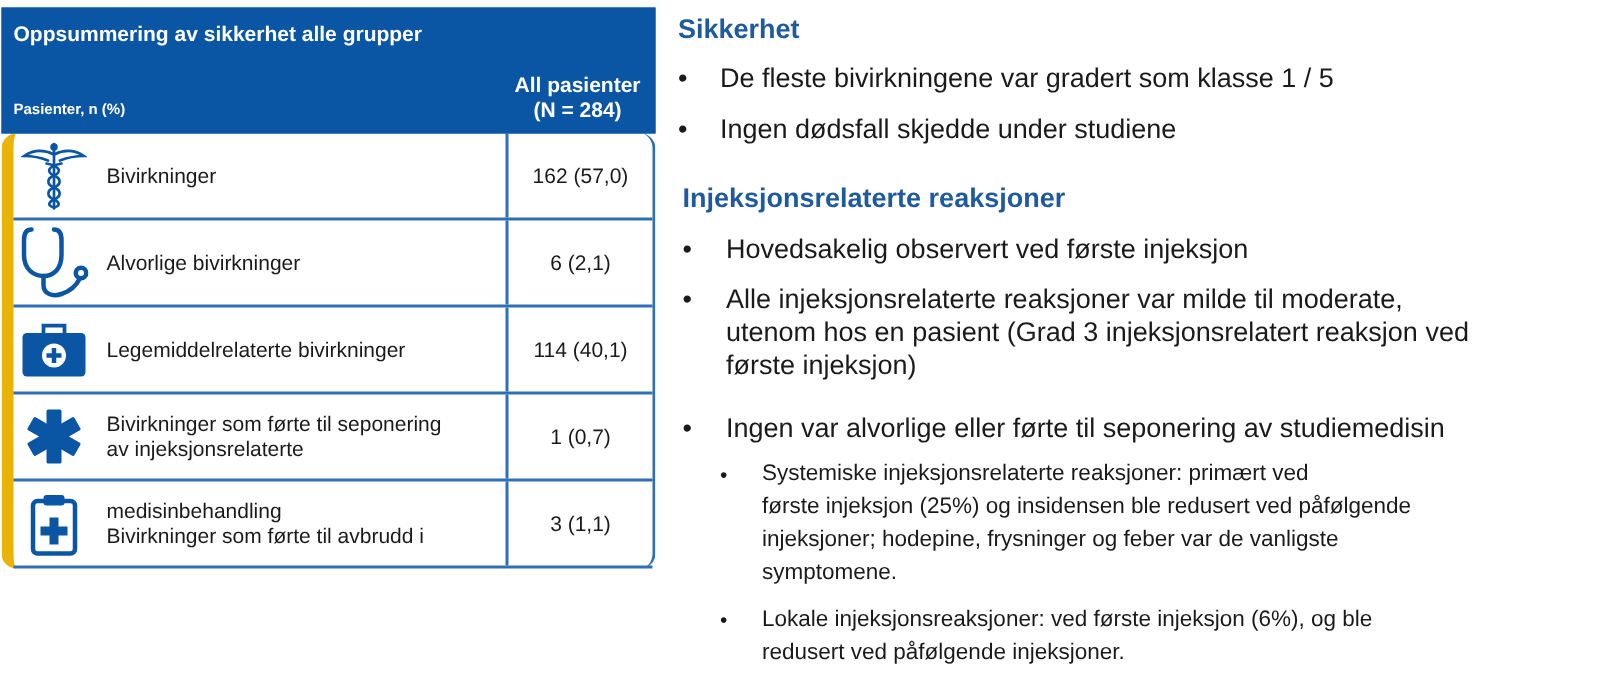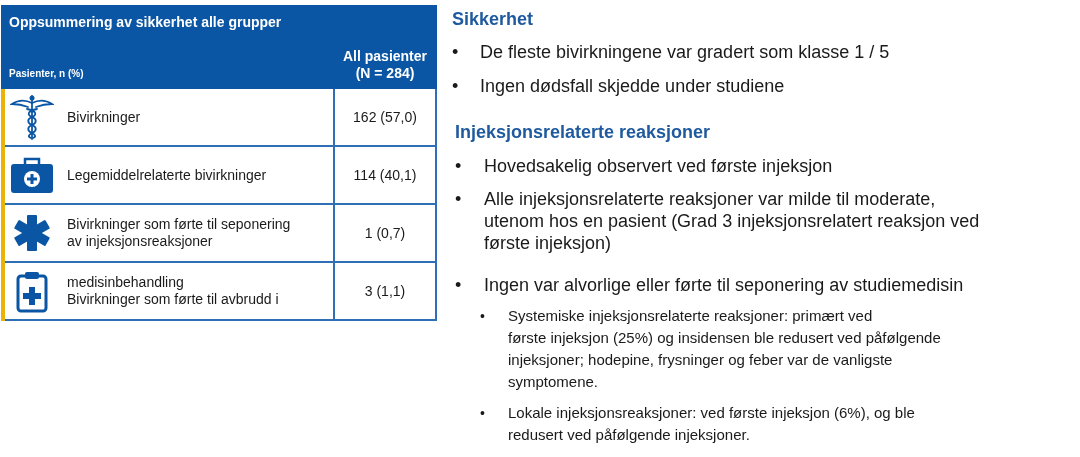--- a/index.html
+++ b/index.html
@@ -17,21 +17,21 @@
     .thead .title {
       position: absolute; left: 7px; top: 8px; font-size: 14px; font-weight: bold;
     }
     .thead .row-label {
       position: absolute; left: 7px; top: 62px; font-size: 10px; font-weight: bold;
     }
     .thead .col-head {
       position: absolute; left: 330px; width: 106px; top: 42px;
       font-size: 14px; font-weight: bold; text-align: center; line-height: 17px;
     }
-    .tbody { border-left: 4px solid #eab308; border-right: 2px solid #2f6fb5; }
+    .tbody { border-left: 8px solid #eab308; border-right: 2px solid #2f6fb5; border-radius: 10px; }
     .trow {
       display: flex; height: 58px; border-bottom: 2px solid #2f6fb5; box-sizing: border-box;
     }
     .trow .icon-cell {
       width: 54px; display: flex; align-items: center; justify-content: center;
     }
     .trow .label-cell {
       width: 274px; display: flex; align-items: center; font-size: 14px; line-height: 17px;
       color: #1a1a1a; padding-left: 8px; box-sizing: border-box;
     }
@@ -79,20 +79,33 @@
             <path d="M22 10 C30 6 36 7 42 11 C36 11 31 12 26 14"></path>
             <path d="M17 16 C27 18 27 22 22 24 C17 26 17 30 22 32 C27 34 27 38 22 40 C18 42 18 44 21 45"></path>
             <path d="M27 16 C17 18 17 22 22 24 C27 26 27 30 22 32 C17 34 17 38 22 40 C26 42 26 44 23 45"></path>
           </svg>
         </span>
       </div>
       <div class="label-cell">Bivirkninger</div>
       <div class="value-cell">162 (57,0)</div>
     </div>
 
+    <div class="trow">
+      <div class="icon-cell">
+        <span class="icon">
+          <svg width="46" height="50" viewBox="0 0 46 50" fill="none" stroke="#0b56a4" stroke-width="3" stroke-linecap="round">
+            <path d="M8 3 C4 3 3 6 3 10 L3 20 C3 30 10 34 16 34 C22 34 28 30 28 20 L28 10 C28 6 27 3 23 3"></path>
+            <path d="M16 34 L16 40 C16 46 22 48 28 46 C34 44 38 40 40 36"></path>
+            <circle cx="41" cy="32" r="3.5"></circle>
+          </svg>
+        </span>
+      </div>
+      <div class="label-cell">Alvorlige bivirkninger</div>
+      <div class="value-cell">6 (2,1)</div>
+    </div>
 
     <div class="trow">
       <div class="icon-cell">
         <span class="icon">
           <svg width="44" height="40" viewBox="0 0 44 40">
             <path d="M15 9 L15 4 L29 4 L29 9" fill="none" stroke="#0b56a4" stroke-width="2.5"></path>
             <rect x="1" y="9" width="42" height="29" rx="3" fill="#0b56a4"></rect>
             <circle cx="22" cy="24" r="8" fill="#ffffff"></circle>
             <rect x="20.5" y="19" width="3" height="10" fill="#0b56a4"></rect>
             <rect x="17" y="22.5" width="10" height="3" fill="#0b56a4"></rect>
@@ -109,21 +122,21 @@
           <svg width="40" height="40" viewBox="0 0 40 40" fill="#0b56a4">
             <rect x="15" y="2" width="10" height="36" rx="1"></rect>
             <rect x="15" y="2" width="10" height="36" rx="1" transform="rotate(60 20 20)"></rect>
             <rect x="15" y="2" width="10" height="36" rx="1" transform="rotate(-60 20 20)"></rect>
           </svg>
         </span>
       </div>
       <div class="label-cell">
         <div>
           <div>Bivirkninger som førte til seponering</div>
-          <div>av injeksjonsreaksjoner</div>
+          <div>av injeksjonsrelaterte</div>
         </div>
       </div>
       <div class="value-cell">1 (0,7)</div>
     </div>
 
     <div class="trow">
       <div class="icon-cell">
         <span class="icon">
           <svg width="34" height="44" viewBox="0 0 34 44">
             <rect x="3" y="7" width="28" height="35" rx="3" fill="none" stroke="#0b56a4" stroke-width="3"></rect>

